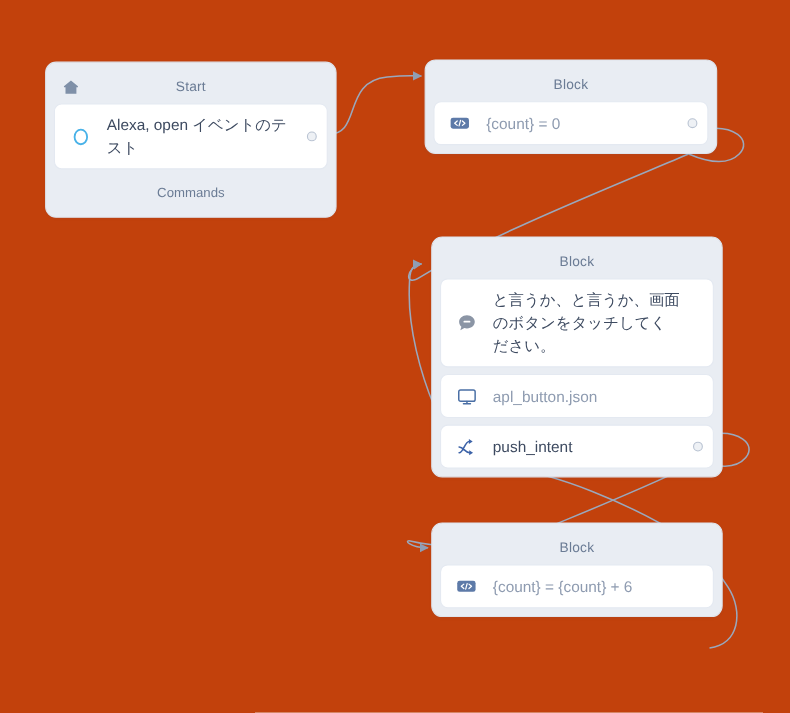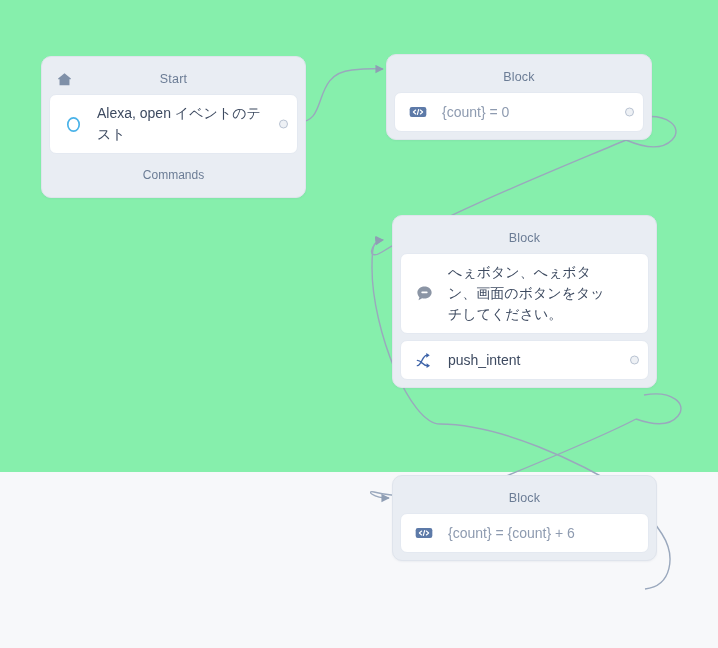--- a/index.html
+++ b/index.html
@@ -4,22 +4,22 @@
 <style>
   * { box-sizing: border-box; margin: 0; padding: 0; }
   html, body {
     width: 718px; height: 648px;
     background: #f7f8fa;
     font-family: "Liberation Sans", "DejaVu Sans", sans-serif;
     overflow: hidden;
   }
   #canvas {
     position: relative;
-    width: 718px; height: 472px;
-    background: #86efac;
+    width: 718px; height: 648px;
+    background: #c2410c;
   }
   #edges {
     position: absolute; left: 0; top: 0;
     width: 718px; height: 648px;
     pointer-events: none;
     z-index: 1;
   }
   .node {
     position: absolute;
     z-index: 2;
@@ -168,23 +168,32 @@
       <span>Block</span>
     </div>
 
     <div class="row">
       <span class="row-icon">
         <svg width="19" height="19" viewBox="0 0 24 24">
           <path d="M12 3.2 C17.2 3.2 21 6.6 21 10.8 C21 15 17.2 18.4 12 18.4 C10.9 18.4 9.9 18.3 9 18.05 L4.4 20.6 L5.6 16.6 C4 15.2 3 13.1 3 10.8 C3 6.6 6.8 3.2 12 3.2 Z" fill="#8b95a5"></path>
           <rect x="8" y="9.6" width="8" height="2" rx="1" fill="#ffffff"></rect>
         </svg>
       </span>
-      <span class="row-label">へぇボタン、へぇボタン、画面のボタンをタッチしてください。</span>
-    </div>
-
+      <span class="row-label">と言うか、と言うか、画面のボタンをタッチしてください。</span>
+    </div>
+
+    <div class="row">
+      <span class="row-icon">
+        <svg width="19" height="19" viewBox="0 0 24 24">
+          <rect x="2.6" y="4.4" width="18.8" height="13" rx="2.1" fill="none" stroke="#4a6fa5" stroke-width="1.7"></rect>
+          <path d="M12 17.6 L12 20 M8 20.2 L16 20.2" stroke="#4a6fa5" stroke-width="1.7" stroke-linecap="round"></path>
+        </svg>
+      </span>
+      <span class="row-label muted">apl_button.json</span>
+    </div>
 
     <div class="row">
       <span class="row-icon">
         <svg width="19" height="19" viewBox="0 0 24 24">
           <path d="M3 18.5 C8 18.5 9.5 5.5 14.5 5.5 M3 11.8 C8 11.8 10 18.5 15 18.5" fill="none" stroke="#3d63a8" stroke-width="1.8" stroke-linecap="round"></path>
           <path d="M14.2 2.6 L18.6 5.5 L14.2 8.4 Z" fill="#3d63a8"></path>
           <path d="M14.6 15.6 L19 18.5 L14.6 21.4 Z" fill="#3d63a8"></path>
         </svg>
       </span>
       <span class="row-label">push_intent</span>

